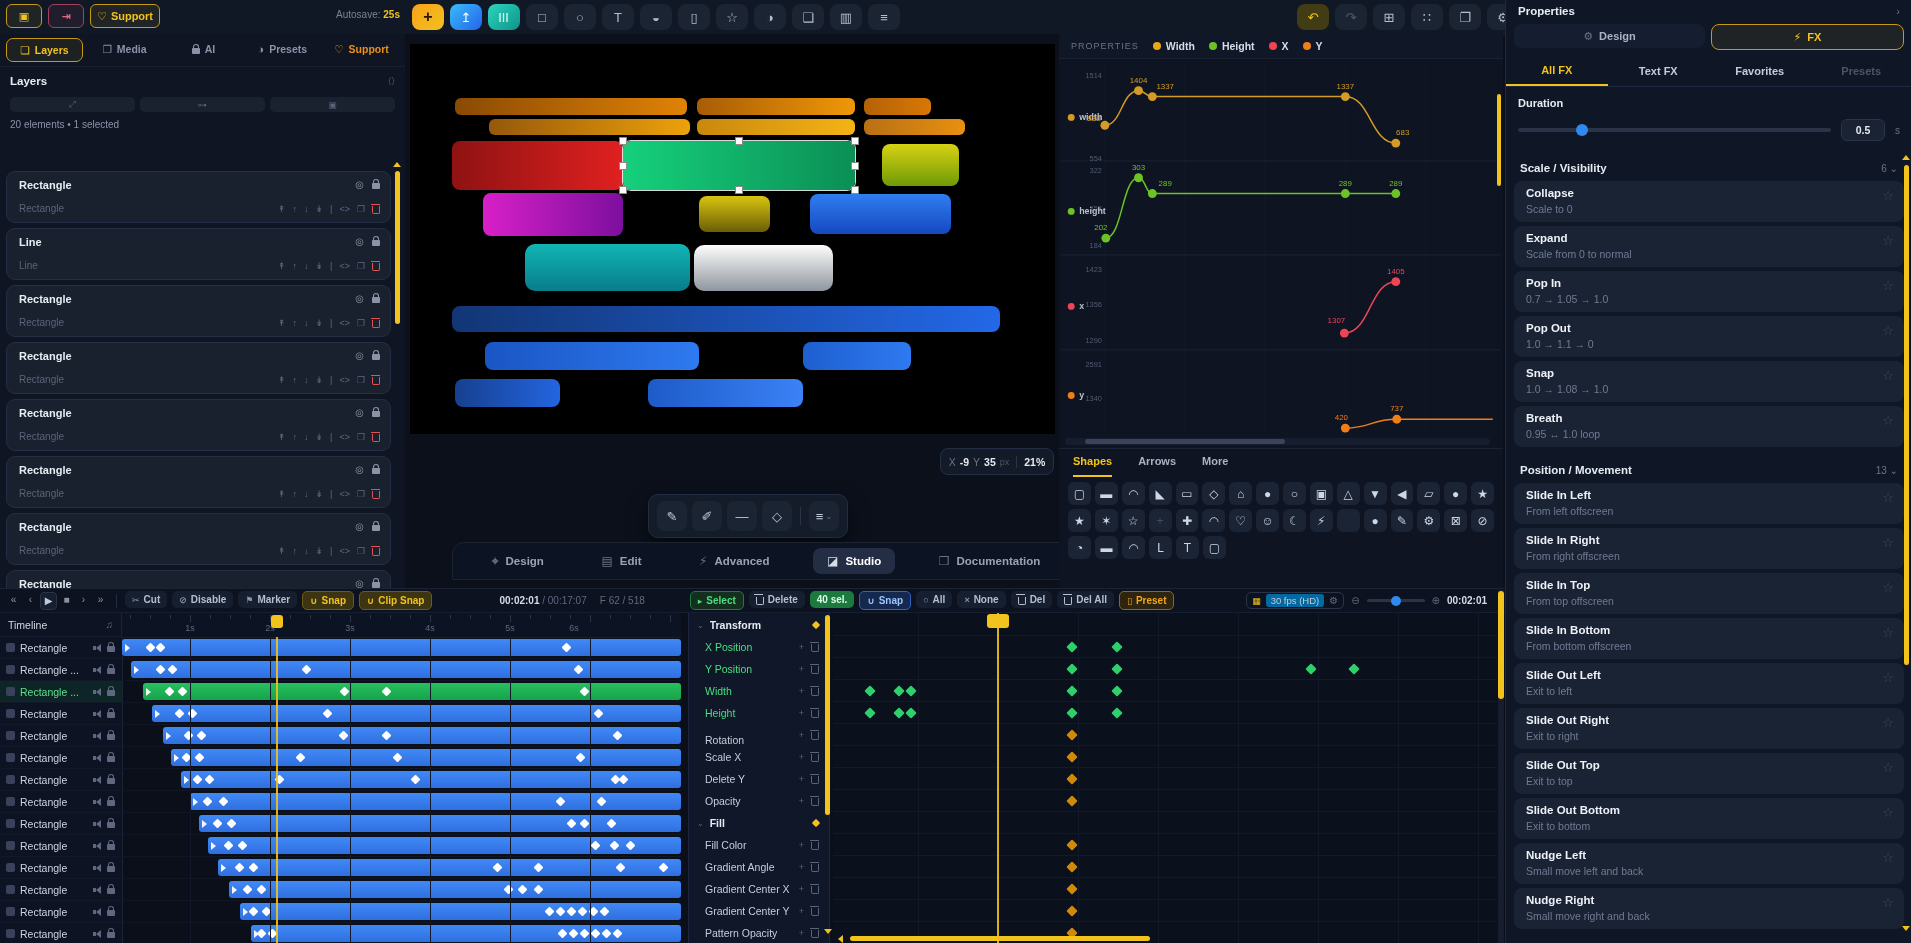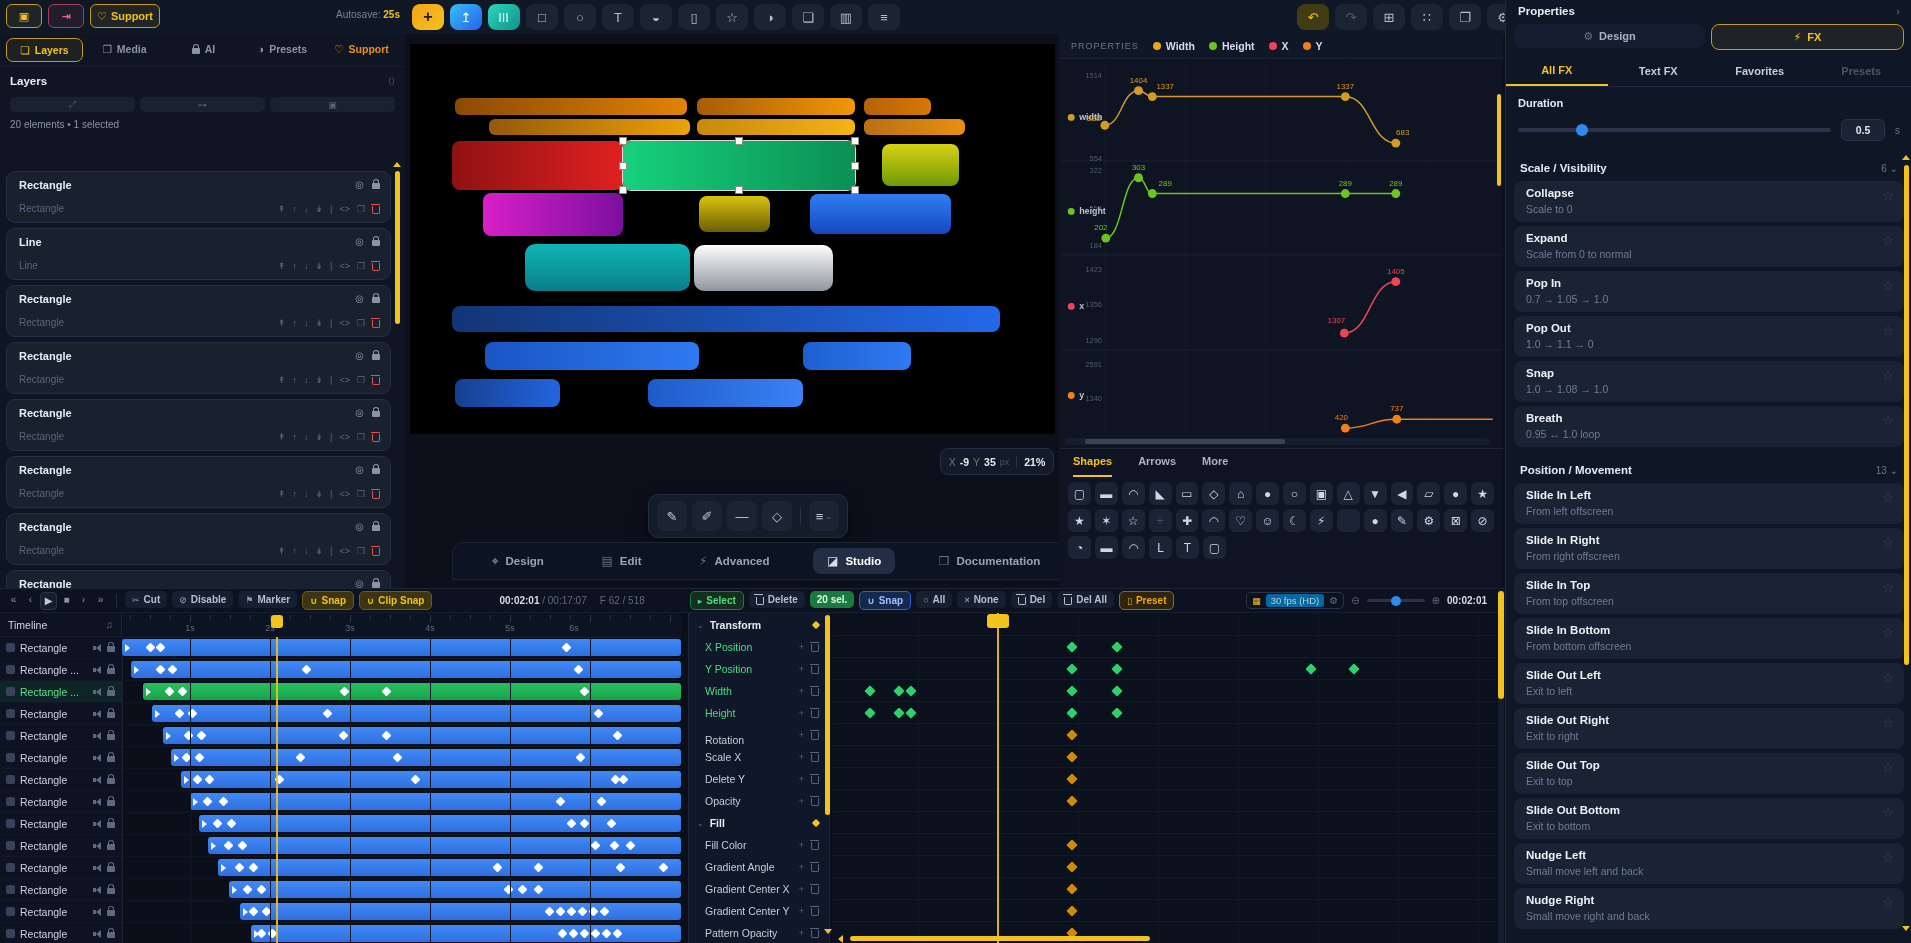--- a/index.html
+++ b/index.html
@@ -820,21 +820,21 @@
       <div id="tlt-mid" style="display:flex;gap:5px;margin-left:40px;">
           <div class="chip green">
             <span class="g">▸</span>
             <span>Select</span>
           </div>
           <div class="chip">
             <span class="itrash"></span>
             <span>Delete</span>
           </div>
           <div class="chip greenbadge">
-            <span>20 sel.</span>
+            <span>40 sel.</span>
           </div>
           <div class="chip blue">
             <span class="g">∪</span>
             <span>Snap</span>
           </div>
           <div class="chip">
             <span class="g">○</span>
             <span>All</span>
           </div>
           <div class="chip">

